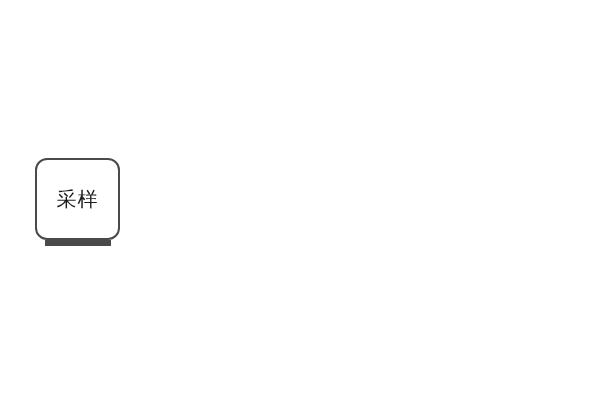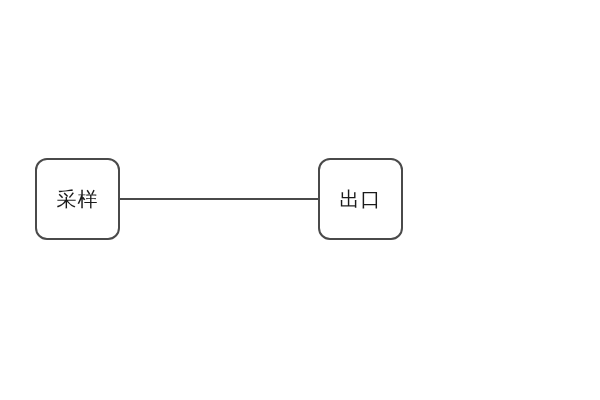--- a/index.html
+++ b/index.html
@@ -13,20 +13,21 @@
     font-family: "Liberation Sans", sans-serif;
     position: relative;
     overflow: hidden;
   }
   .flow-row {
     position: absolute;
     left: 35px;
     top: 158px;
     display: flex;
     align-items: center;
+    flex-direction: column;
   }
   .node {
     width: 85px;
     height: 82px;
     box-sizing: border-box;
     border: 2px solid #4a4a4a;
     border-radius: 12px;
     background: #ffffff;
     display: flex;
     align-items: center;
@@ -57,17 +58,14 @@
   </div>
 
   <div class="connector"></div>
 
 
   <div class="connector"></div>
 
 
   <div class="connector"></div>
 
-  <div class="node">
-    <span class="node-label">出口</span>
-  </div>
 
 </div>
 
 </body></html>

